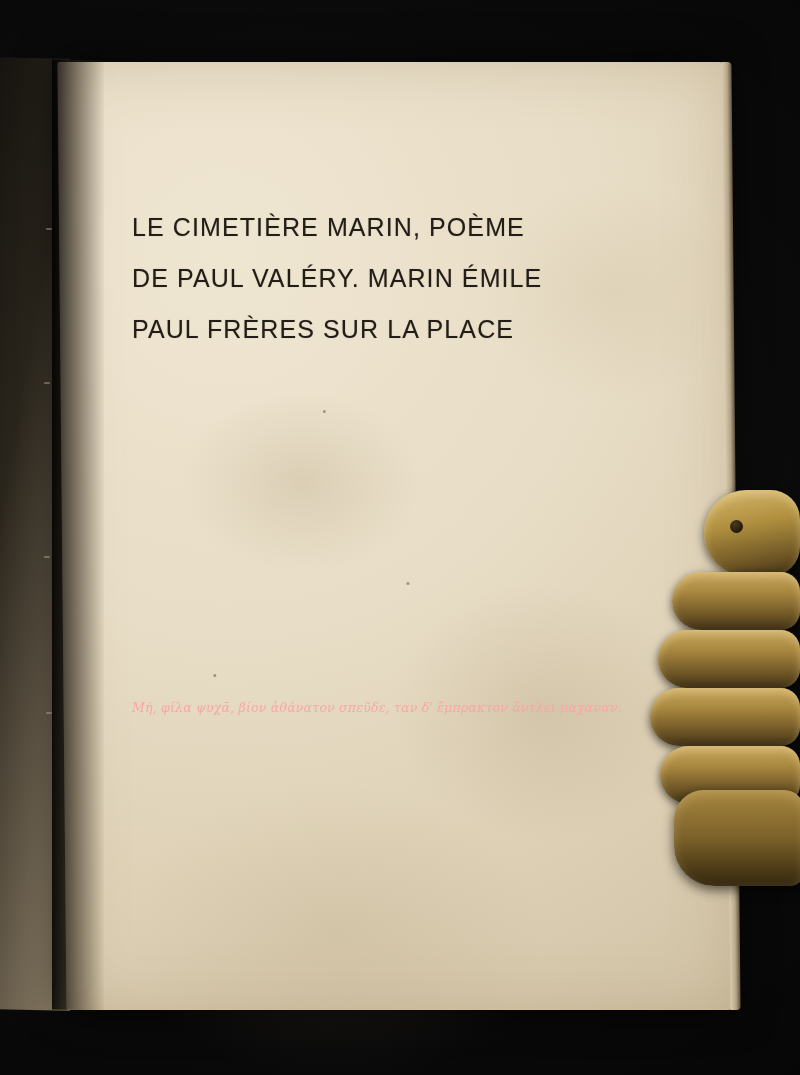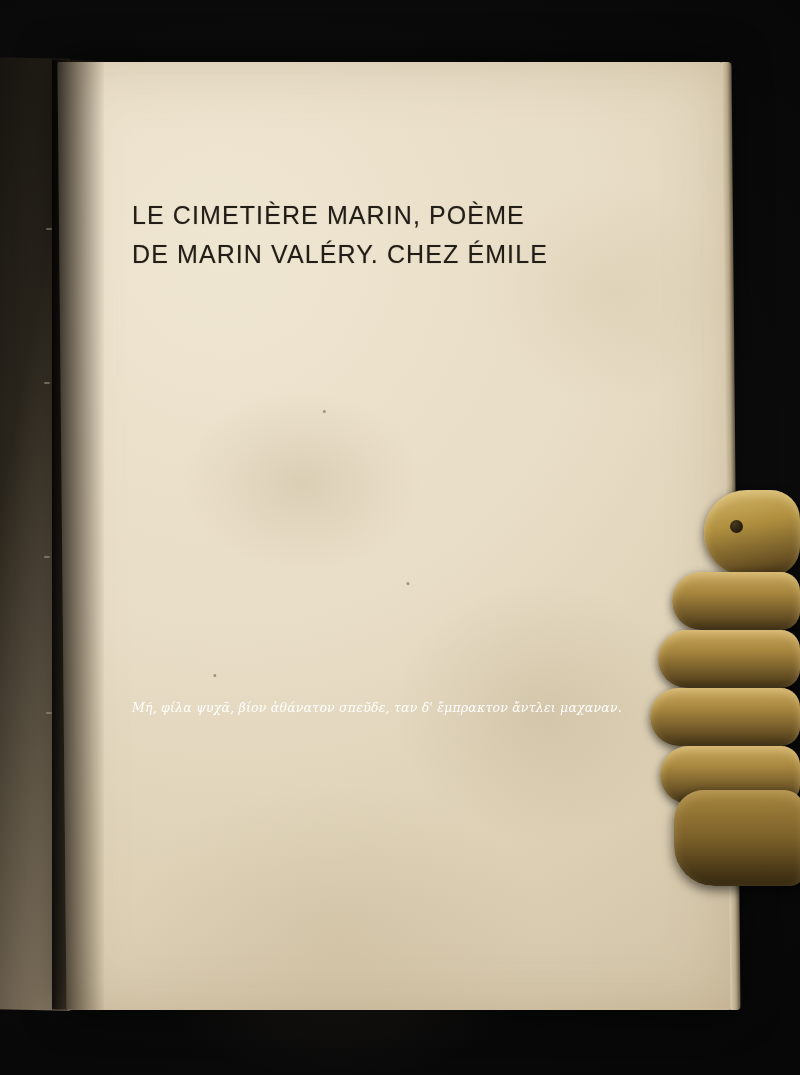--- a/index.html
+++ b/index.html
@@ -93,27 +93,27 @@
     top: 196px;
     width: 500px;
     color: #221d16;
     font-size: 25px;
     letter-spacing: 1.1px;
     line-height: 39px;
     text-align: left;
     font-family: "Liberation Sans", sans-serif;
     text-shadow: 0 0 1px rgba(40,30,18,0.35);
   }
-  .title-line { white-space: nowrap; }
+  .title-line { white-space: nowrap; margin-top: 12px; }
   .epigraph {
     position: absolute;
     left: 132px;
     top: 700px;
     width: 500px;
-    color: #ffffff;
+    color: #fca5a5;
     font-size: 12.5px;
     line-height: 16px;
     font-family: "DejaVu Serif", serif;
     font-style: italic;
     letter-spacing: 0.2px;
   }
   
   .tick {
     position: absolute;
     width: 6px; height: 2px;
@@ -185,21 +185,22 @@
     <div class="stain s4"></div>
     <div class="speck" style="left:262px; top:348px;"></div>
     <div class="speck" style="left:344px; top:520px;"></div>
     <div class="speck" style="left:150px; top:612px;"></div>
   </div>
 
   <div class="gutter"></div>
 
   <div class="title-block">
     <div class="title-line">LE CIMETIÈRE MARIN, POÈME</div>
-    <div class="title-line">DE MARIN VALÉRY. CHEZ ÉMILE</div>
+    <div class="title-line">DE PAUL VALÉRY. MARIN ÉMILE</div>
+    <div class="title-line">PAUL FRÈRES SUR LA PLACE</div>
   </div>
 
   <div class="epigraph">Μή, φίλα ψυχᾱ, βίον ἀθάνατον σπεῦδε, ταν δ' ἔμπρακτον ἄντλει μαχαναν.</div>
 
   <div class="hand">
     <div class="thumb"></div>
     <div class="thumb-dot"></div>
     <div class="finger f1"></div>
     <div class="finger f2"></div>
     <div class="finger f3"></div>

